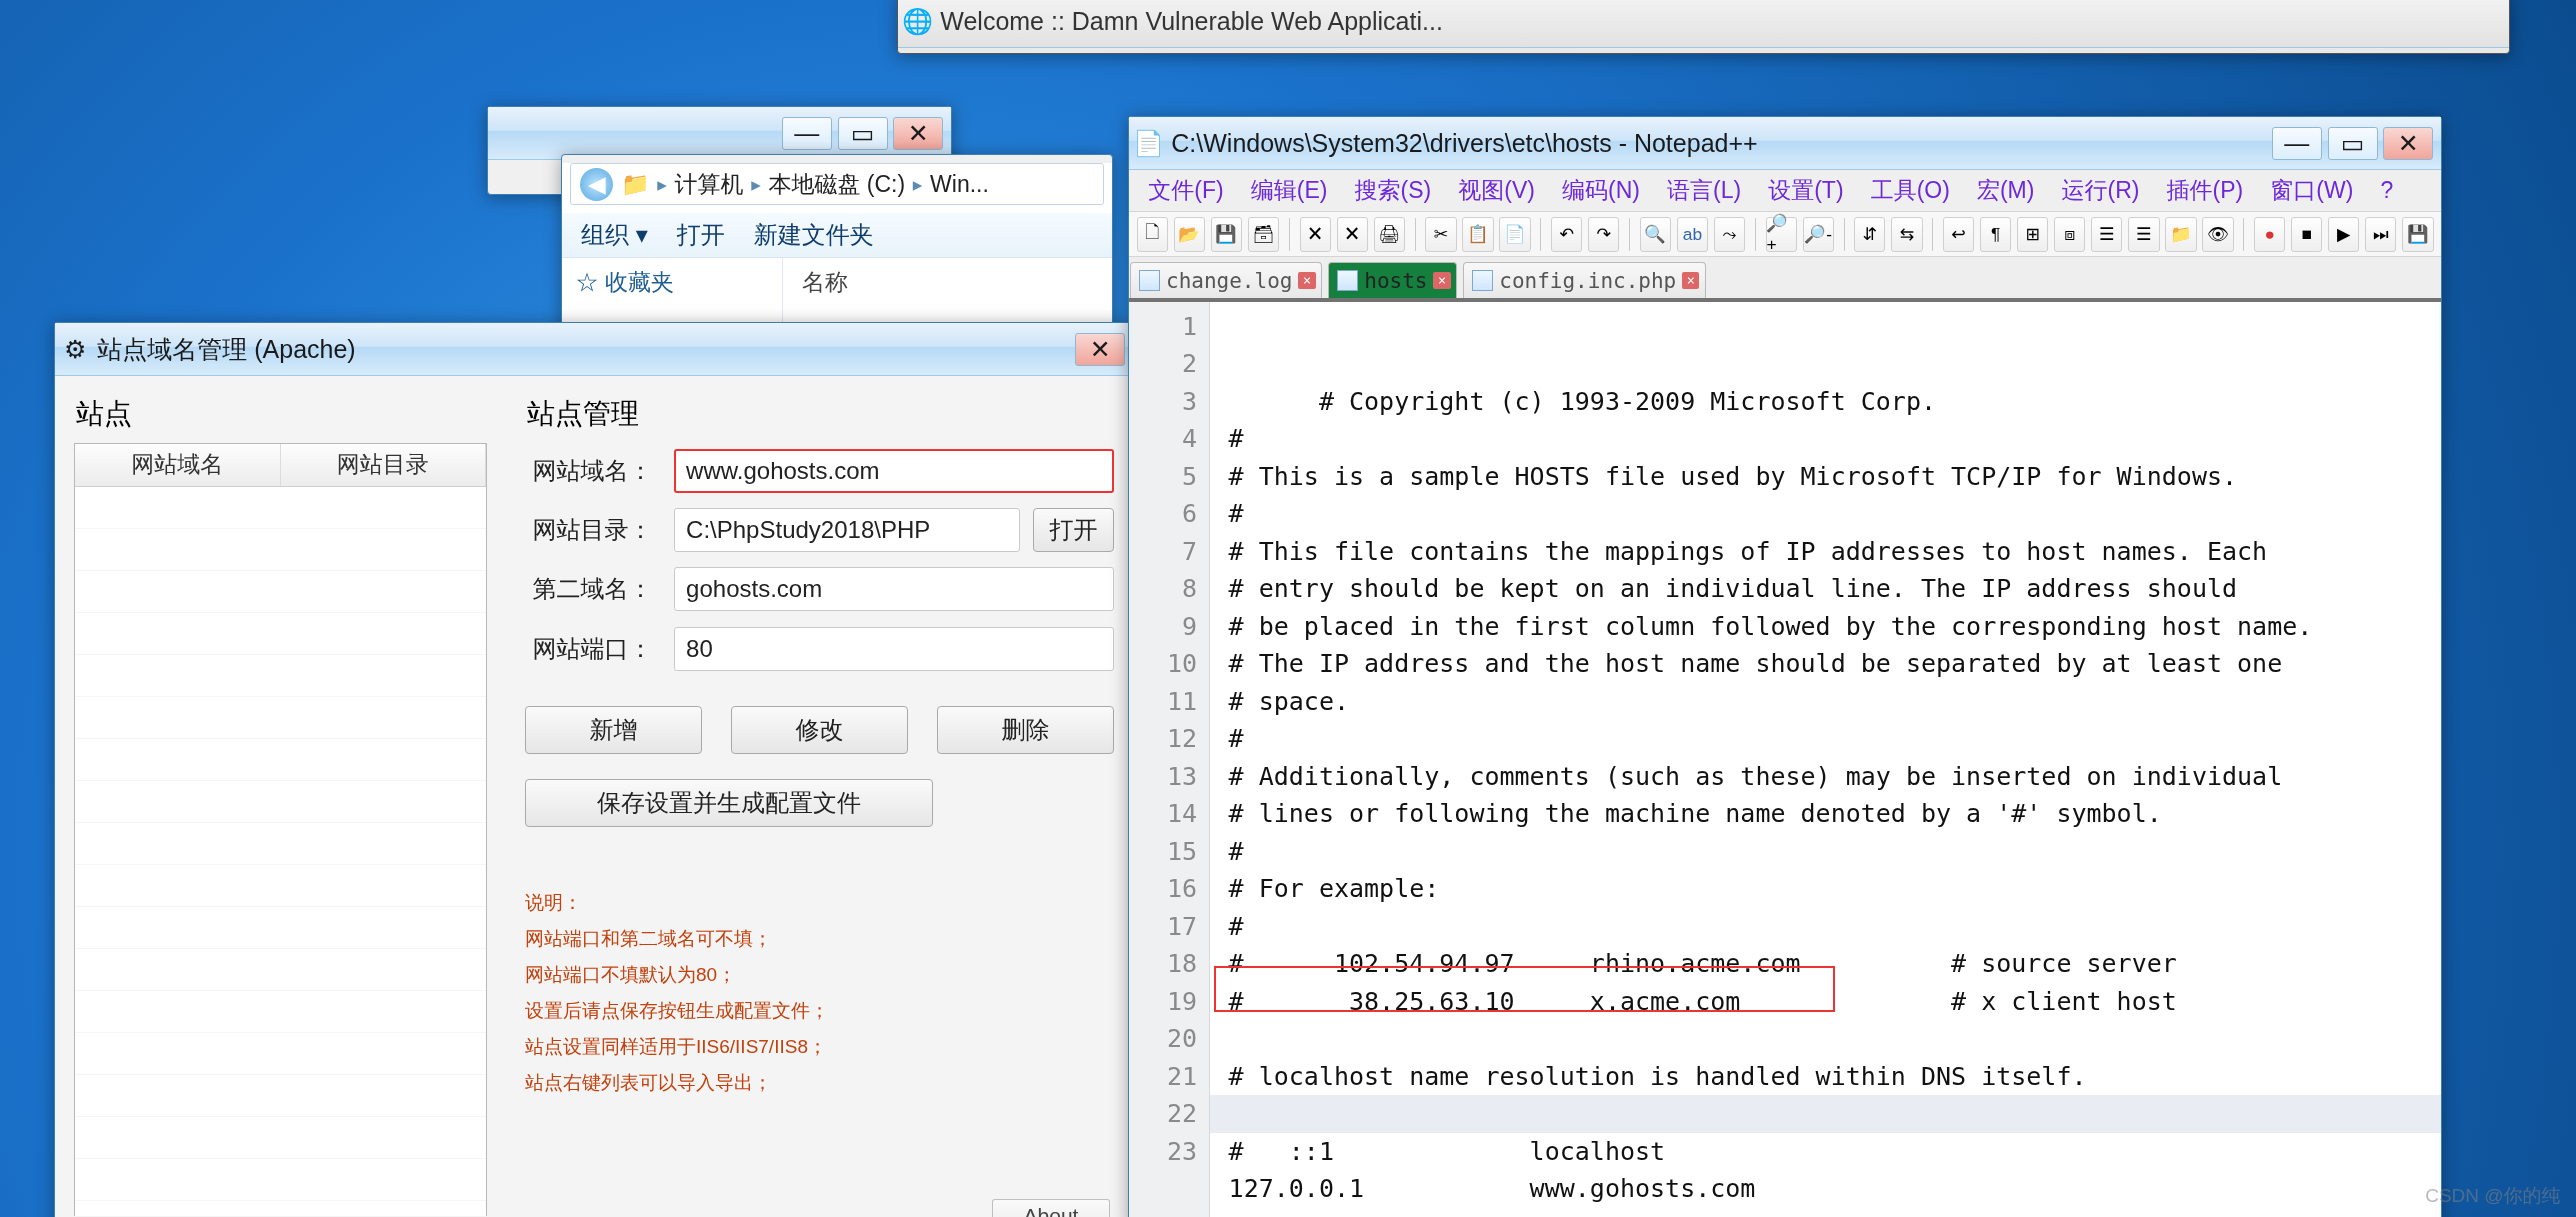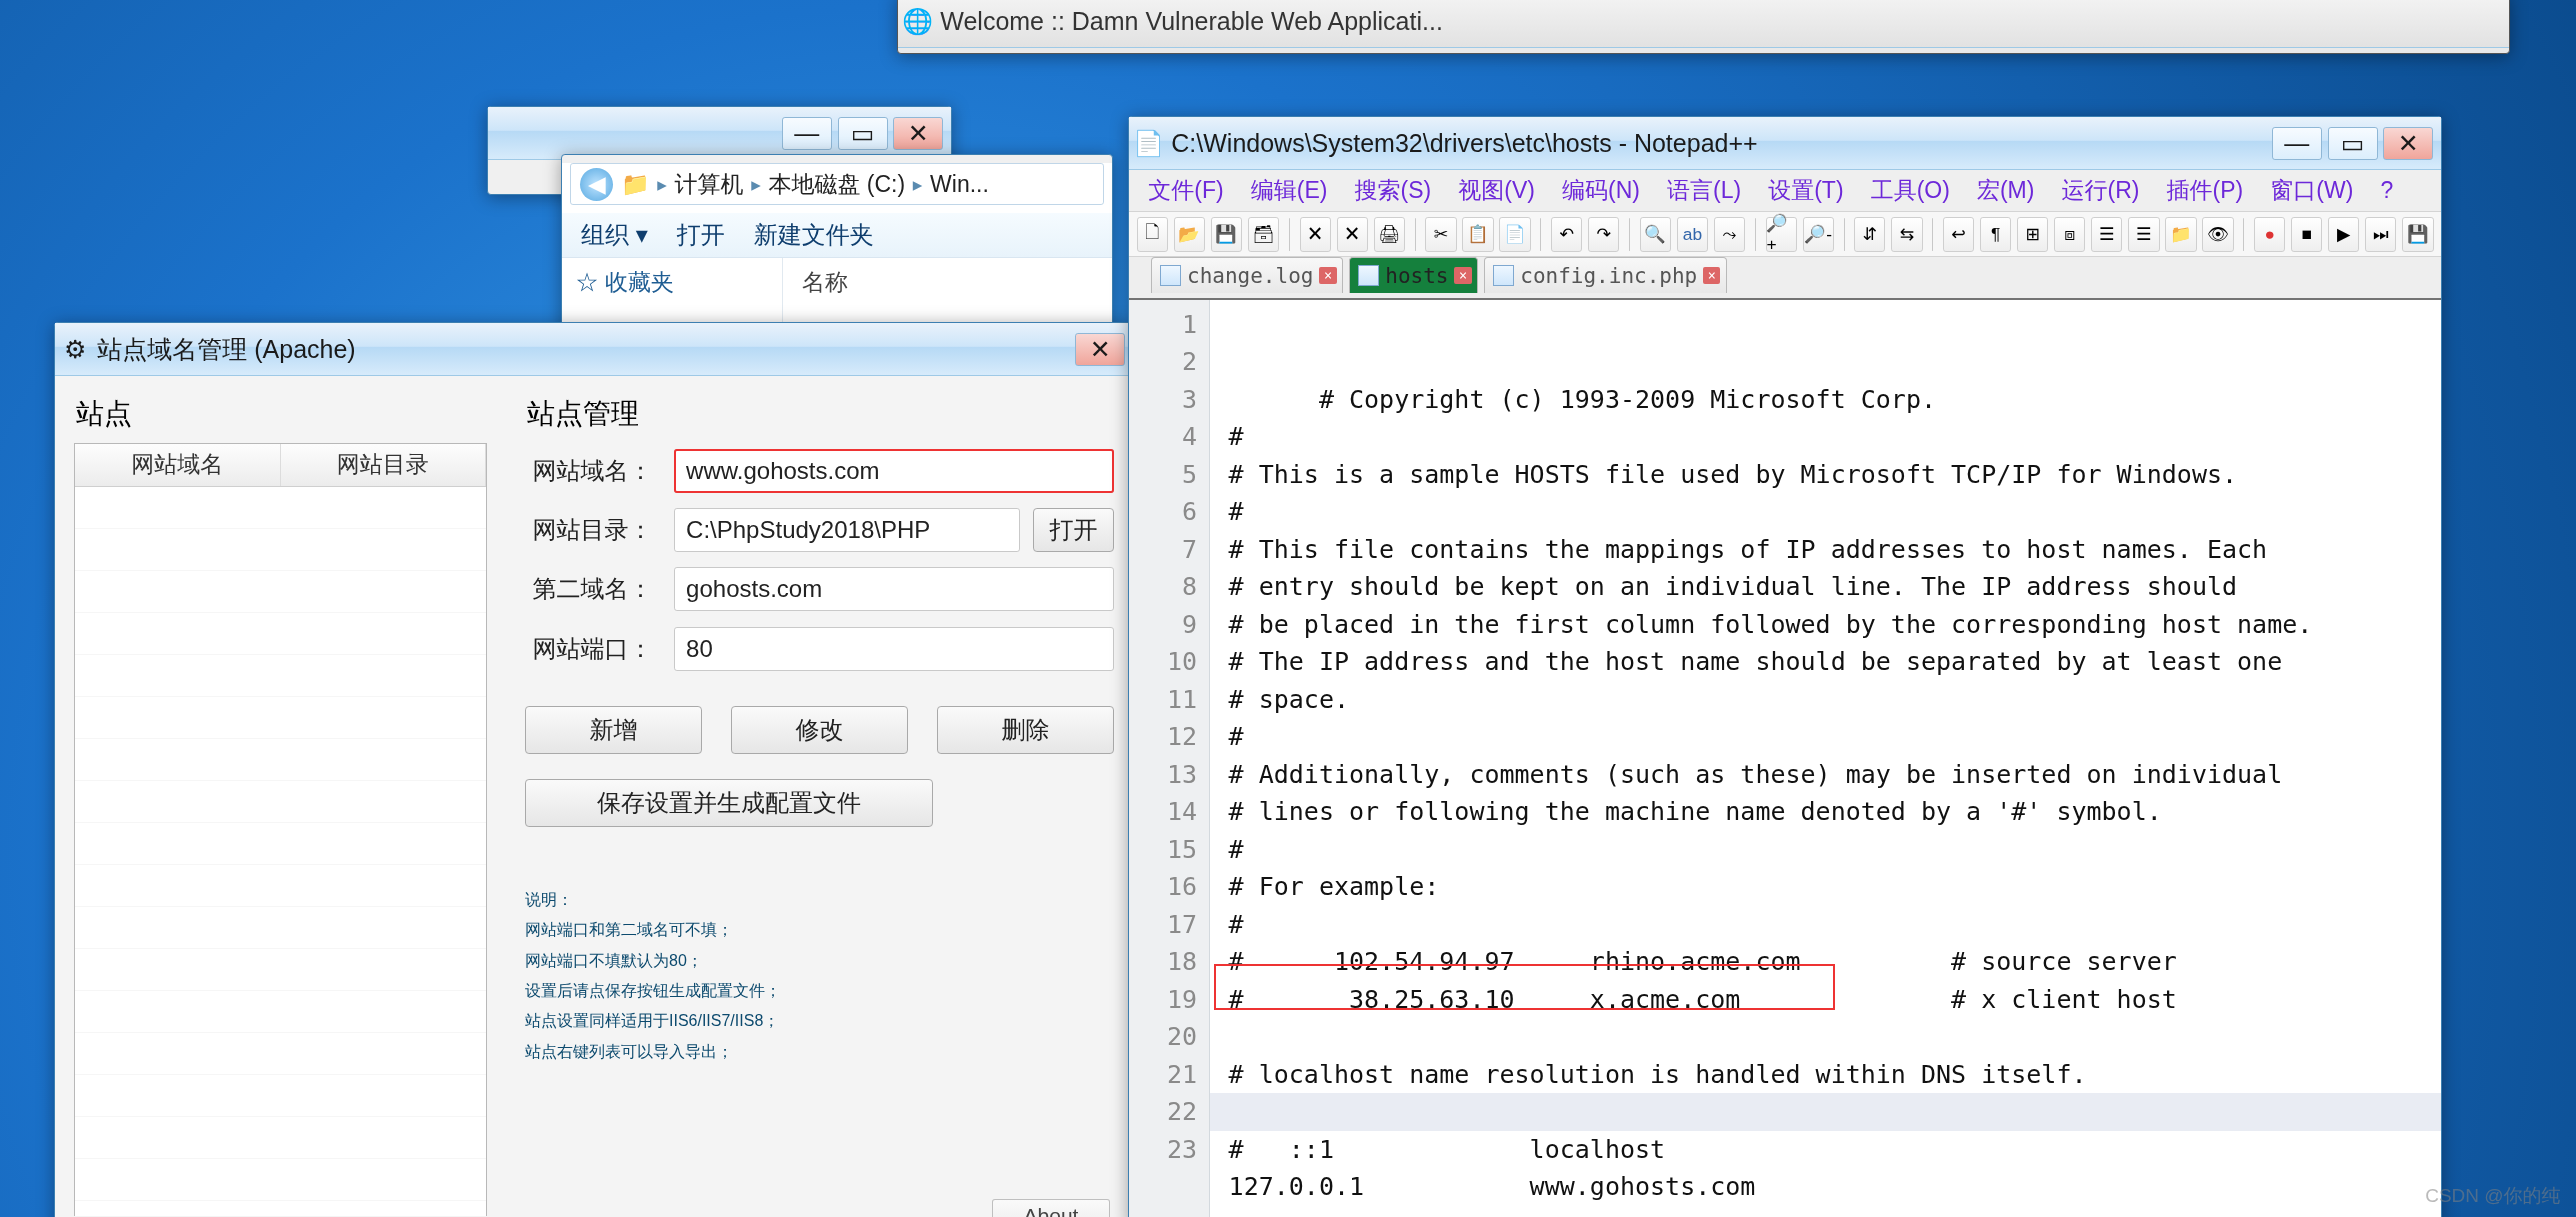--- a/index.html
+++ b/index.html
@@ -35,30 +35,30 @@
   .grid .hdr div{flex:1;display:flex;align-items:center;justify-content:center;border-right:1px solid #dcdcdc;font-size:23px;color:#333}
   .grid .rows{height:calc(100% - 42px);background:repeating-linear-gradient(#fff,#fff 41px,#f6f6f6 41px,#f6f6f6 42px)}
   .formrow{display:flex;align-items:center;margin:15.4px 0;gap:13.5px;font-size:24px;color:#222}
   .formrow label{width:135px;text-align:center}
   .tinput{flex:1;height:42px;border:1.9px solid #c9c9c9;border-radius:2.9px;background:#fff;padding:0 11.6px;font-size:24px;color:#222;display:flex;align-items:center}
   .hl{outline:2.9px solid #e33;outline-offset:-2.9px}
   .btn{height:46px;padding:0 20px;border:1px solid #a9a9a9;border-radius:3.9px;background:linear-gradient(#fafafa,#e6e6e6);font-size:24px;color:#222;display:inline-flex;align-items:center;justify-content:center;cursor:pointer}
   .btn.sm{height:42px;padding:0 15.4px}
   .btn.wide{width:366px;justify-content:center}
   .btnrow{display:flex;gap:29px;margin:35px 0 25px 0}
-  .desc{margin-top:58px;font-size:16px;color:#0c4a6e;line-height:1.9}
+  .desc{margin-top:58px;font-size:19px;color:#c2410c;line-height:1.9}
   .about{position:absolute;right:23px;bottom:-1.9px;width:116px;height:33px;border:1px solid #bfbfbf;border-bottom:none;border-radius:2.9px 2.9px 0 0;background:linear-gradient(#fafafa,#ececec);display:flex;align-items:center;justify-content:center;font-size:21px;color:#444}
   
   .npp{left:1128px;top:116px;width:1312px;height:1109px;background:#f3f3f3}
   .npp .menubar{display:flex;align-items:center;gap:3.9px;height:41px;padding:0 7.7px;background:#efefef;border-bottom:1px solid #d4d4d4;color:#6d28d9;font-size:23px}
   .menubar span{padding:3.9px 11.6px;border-radius:2.9px;cursor:pointer}
   .npp .iconbar{display:flex;align-items:center;gap:5.8px;height:44px;padding:0 7.7px;background:#f7f7f7;border-bottom:1px solid #d4d4d4}
   .ib{width:33px;height:33px;border:1px solid #cfcfcf;border-radius:2.9px;background:linear-gradient(#fff,#eee);display:flex;align-items:center;justify-content:center;font-size:17.4px}
   .ib.sep{width:0;border:none;border-left:1px solid #c8c8c8;margin:0 3.9px}
-  .npp .tabbar{display:flex;height:41px;padding:0 22px;background:#eee;border-bottom:2px solid #737373}
+  .npp .tabbar{display:flex;align-items:flex-end;height:41px;padding:0 1px;background:#eee;border-bottom:4px solid #737373}
   .tab{position:relative;height:35px;padding:0 29px 0 35px;margin-right:5.8px;border:1px solid #b9b9b9;border-bottom:none;border-radius:3.9px 3.9px 0 0;background:linear-gradient(#f8f8f8,#e8e8e8);display:flex;align-items:center;gap:7.7px;font-family:Consolas,monospace;font-size:21px;color:#555;cursor:pointer}
   .tab.active{background:#15803d;color:#222}
   .tab .dicon{position:absolute;left:7.7px;width:19px;height:19px;border:1px solid #7fa8d0;background:linear-gradient(#eef7ff,#cfe6fb)}
   .tab .x{position:absolute;right:5.8px;width:17.4px;height:17.4px;border-radius:1.9px;background:#d66;color:#fff;display:flex;align-items:center;justify-content:center;font-size:13.5px}
   .npp .editor{display:flex;height:calc(100% - 52px - 41px - 44px - 41px);background:#fff;position:relative}
   .gutter{width:68px;background:#eef0f2;border-right:1px solid #d3d9de;color:#8a8a8a;font-family:Consolas,monospace;font-size:25px;text-align:right;padding:5.8px 11.6px 5.8px 0;line-height:1.5;white-space:pre}
   .code{flex:1;font-family:Consolas,monospace;font-size:25px;color:#111;padding:5.8px 0 5.8px 19px;line-height:1.5;white-space:pre;position:relative}
   .code .curline{position:absolute;left:0;right:0;height:38px;background:#e9ecf3}
   .hlbox{position:absolute;border:2.9px solid #e33;pointer-events:none}
   .watermark{position:absolute;right:15.4px;bottom:7.7px;color:rgba(130,130,130,.55);font-size:19px}

